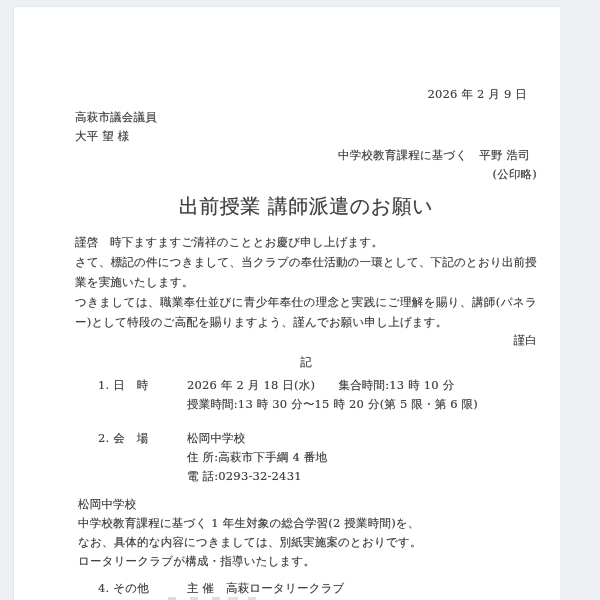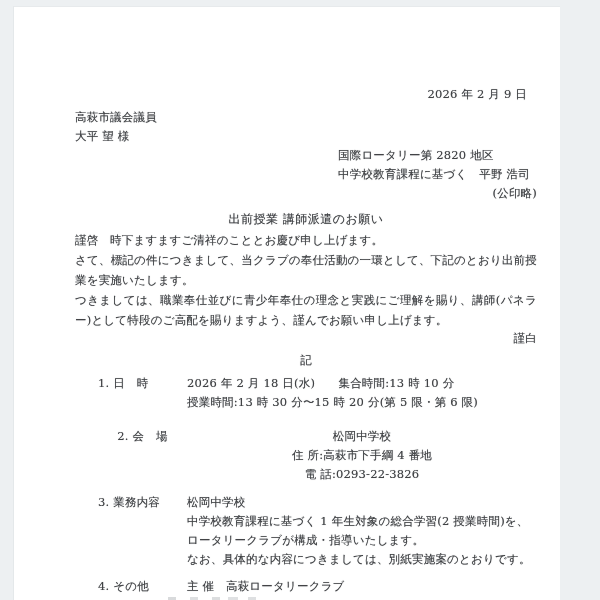--- a/index.html
+++ b/index.html
@@ -21,31 +21,31 @@
     font-size:11.5px;
     letter-spacing:0.2px;
     text-shadow:0 0 0.7px rgba(70,72,76,0.55);
   }
   .line{line-height:19px;white-space:nowrap;}
   .date-line{text-align:right;padding-right:10px;margin-bottom:4px;}
   .recipient .line{white-space:nowrap;}
   .sender-block{margin-left:263px;}
   .seal-line{text-align:right;}
   .doc-title{
-    text-align:center;font-size:12px;line-height:22px;margin-top:5px;
+    text-align:center;font-size:20px;line-height:22px;margin-top:11px;
     white-space:nowrap;letter-spacing:0.5px;
   }
-  .body-text{line-height:20px;text-align:justify;}
+  .body-text{margin-top:15px;line-height:20px;text-align:justify;}
   .body-text p{margin:0;}
   .closing-line{text-align:right;line-height:16px;}
   .record-marker{text-align:center;line-height:19px;margin-top:5px;}
   .items{margin-top:4px;}
   .item{display:flex;padding-left:3px;}
   .item-m15{margin-bottom:15px;}
-  .item-m9{margin-bottom:9px;text-align:center;}
+  .item-m9{margin-bottom:9px;}
   .item-m8{margin-bottom:8px;}
   .item-label{width:89px;flex:0 0 89px;line-height:19px;white-space:nowrap;margin-left:20px;}
   .item-lines{flex:1;}
   .item-lines .line{line-height:19px;}
   .cutoff-hint{
     position:absolute;left:154px;top:590px;width:96px;height:4px;
     background:linear-gradient(90deg,#b9bcbf 0 8px,transparent 8px 22px,#c2c5c8 22px 30px,transparent 30px 44px,#bfc2c5 44px 52px,transparent 52px 60px,#c6c9cc 60px 70px,transparent 70px 80px,#c3c6c9 80px 88px,transparent 88px);
     opacity:0.55;
   }
 </style>
@@ -57,21 +57,20 @@
     <div class="content">
 
       <div class="line date-line">2026 年 2 月 9 日</div>
 
       <div class="recipient">
         <div class="line">高萩市議会議員</div>
         <div class="line">大平 望 様</div>
       </div>
 
       <div class="sender-block">
-        <div class="line">国際ロータリー第 2820 地区</div>
         <div class="line">中学校教育課程に基づく　平野 浩司</div>
       </div>
       <div class="line seal-line">(公印略)</div>
 
       <div class="doc-title">出前授業 講師派遣のお願い</div>
 
       <div class="body-text">
         <p>謹啓　時下ますますご清祥のこととお慶び申し上げます。</p>
         <p>さて、標記の件につきまして、当クラブの奉仕活動の一環として、下記のとおり出前授業を実施いたします。</p>
         <p>つきましては、職業奉仕並びに青少年奉仕の理念と実践にご理解を賜り、講師(パネラー)として特段のご高配を賜りますよう、謹んでお願い申し上げます。</p>
@@ -89,31 +88,30 @@
             <div class="line">2026 年 2 月 18 日(水)　　集合時間:13 時 10 分</div>
             <div class="line">授業時間:13 時 30 分〜15 時 20 分(第 5 限・第 6 限)</div>
           </div>
         </div>
 
         <div class="item item-m9">
           <div class="item-label">2. 会　場</div>
           <div class="item-lines">
             <div class="line">松岡中学校</div>
             <div class="line">住 所:高萩市下手綱 4 番地</div>
-            <div class="line">電 話:0293-22-3826</div>
+            <div class="line">電 話:0293-32-2431</div>
           </div>
         </div>
 
         <div class="item item-m8">
-          <div class="item-label">3. 業務内容</div>
           <div class="item-lines">
             <div class="line">松岡中学校</div>
             <div class="line">中学校教育課程に基づく 1 年生対象の総合学習(2 授業時間)を、</div>
+            <div class="line">なお、具体的な内容につきましては、別紙実施案のとおりです。</div>
             <div class="line">ロータリークラブが構成・指導いたします。</div>
-            <div class="line">なお、具体的な内容につきましては、別紙実施案のとおりです。</div>
           </div>
         </div>
 
         <div class="item">
           <div class="item-label">4. その他</div>
           <div class="item-lines">
             <div class="line">主 催　高萩ロータリークラブ</div>
           </div>
         </div>
 

